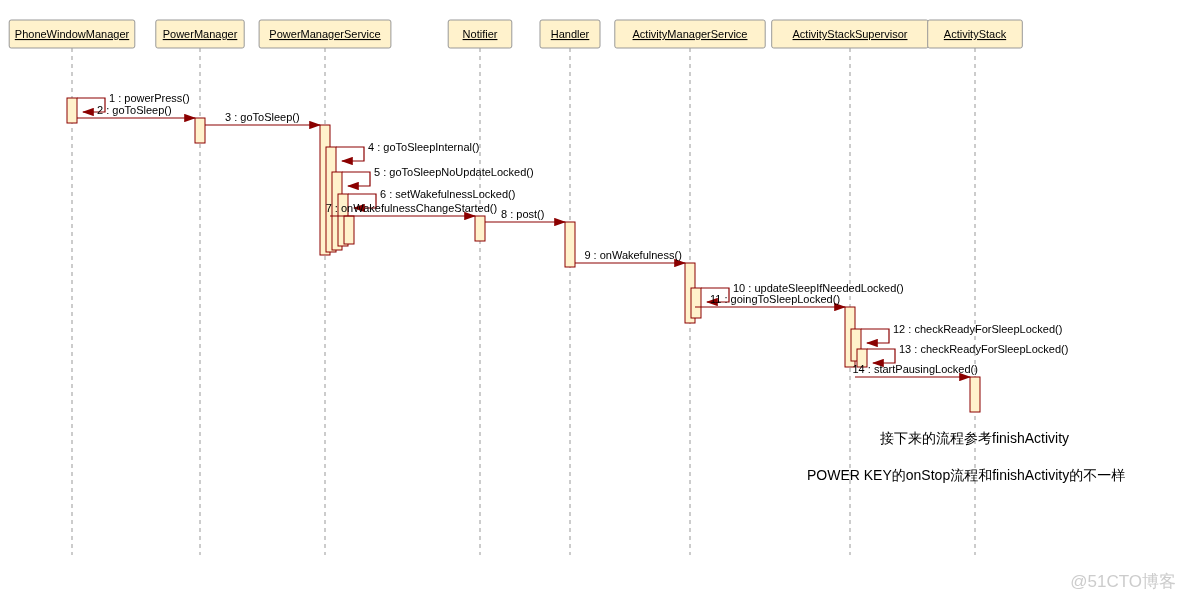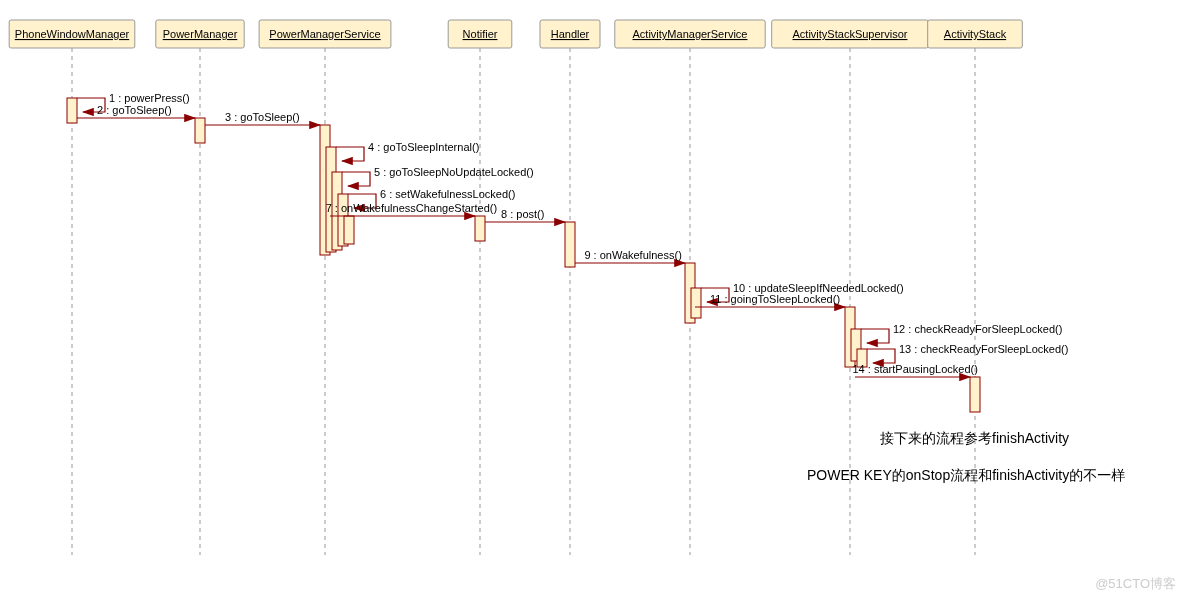--- a/index.html
+++ b/index.html
@@ -4,21 +4,21 @@
 <style>
 html,body{margin:0;padding:0;width:1184px;height:597px;background:#fff;font-family:Arial,sans-serif;font-size:11px;overflow:hidden}
 svg{display:block}
 .lifeline-box{fill:#FFF2CC;stroke:#999;stroke-width:1}
 .lifeline-text{font-size:11px;fill:#000;text-decoration:underline}
 .lifeline-line{stroke:#999;stroke-width:1;stroke-dasharray:4 4}
 .activation{fill:#FFF2CC;stroke:#8B0000;stroke-width:1}
 .arrow{stroke:#8B0000;stroke-width:1.2;fill:none;marker-end:url(#arrowhead)}
 .msg-text{font-size:11px;fill:#000}
 .note-text{font-size:14px;fill:#000;font-family:"Microsoft YaHei",Arial,sans-serif}
-.watermark{position:absolute;right:8px;bottom:4px;color:#ccc;font-size:13px}
+.watermark{position:absolute;right:8px;bottom:4px;color:#ccc;font-size:17px}
 </style>
 </head>
 <body>
 
 <svg width="1184" height="597">
 <defs>
 <marker id="arrowhead" markerWidth="10" markerHeight="7" refX="9" refY="3.5" orient="auto">
 <polygon points="0 0, 10 3.5, 0 7" fill="#8B0000"></polygon>
 </marker>
 </defs>

